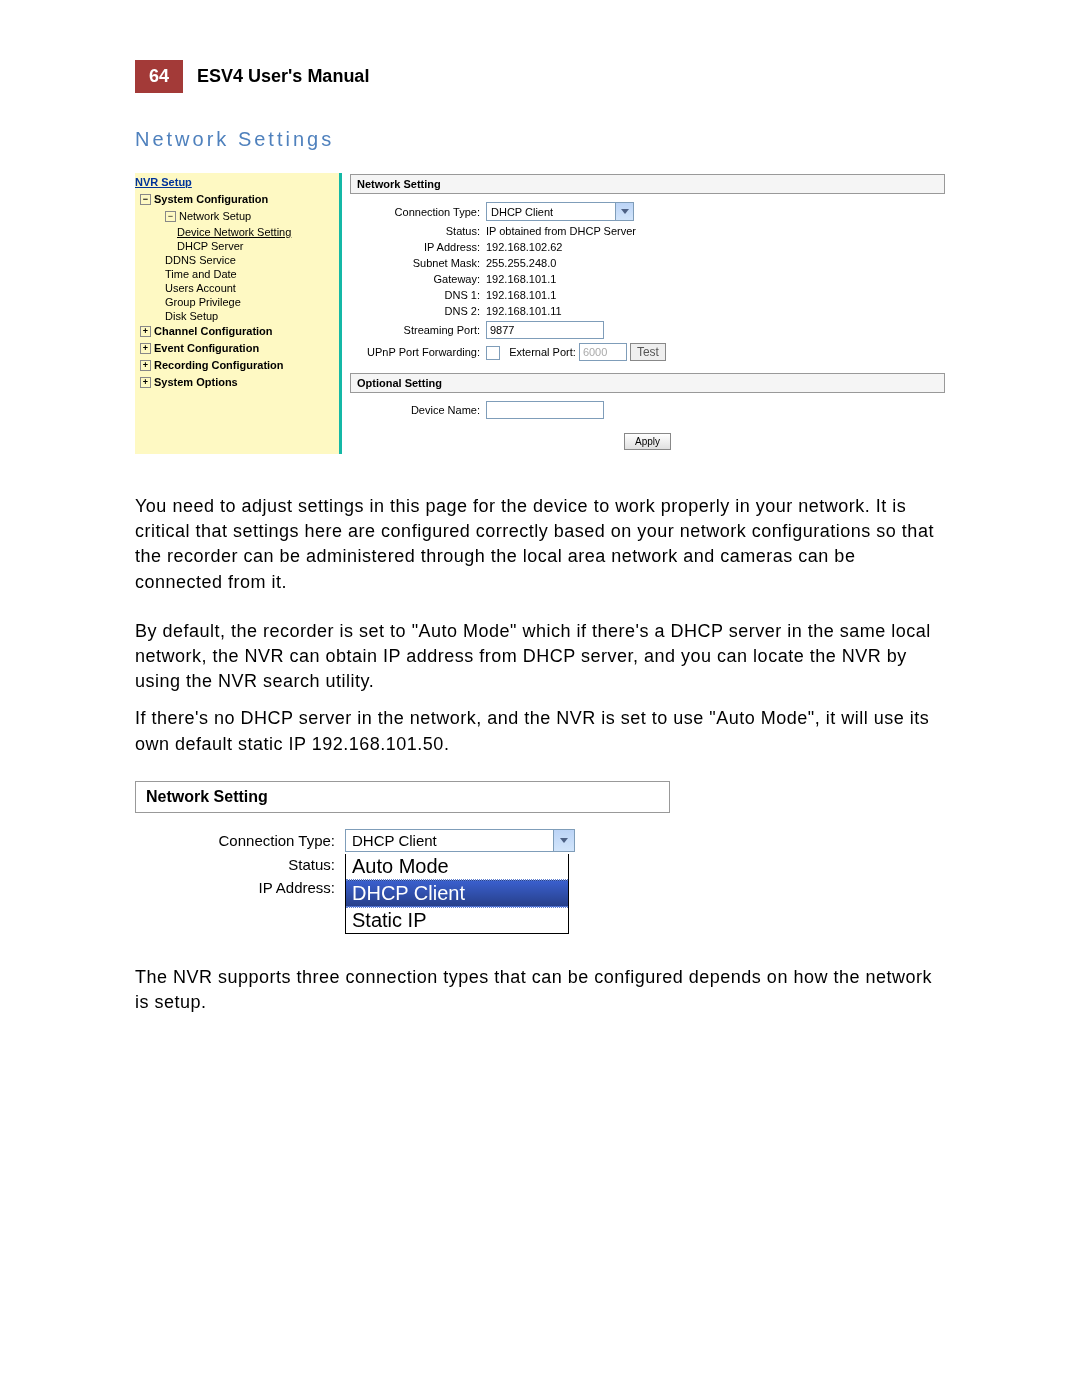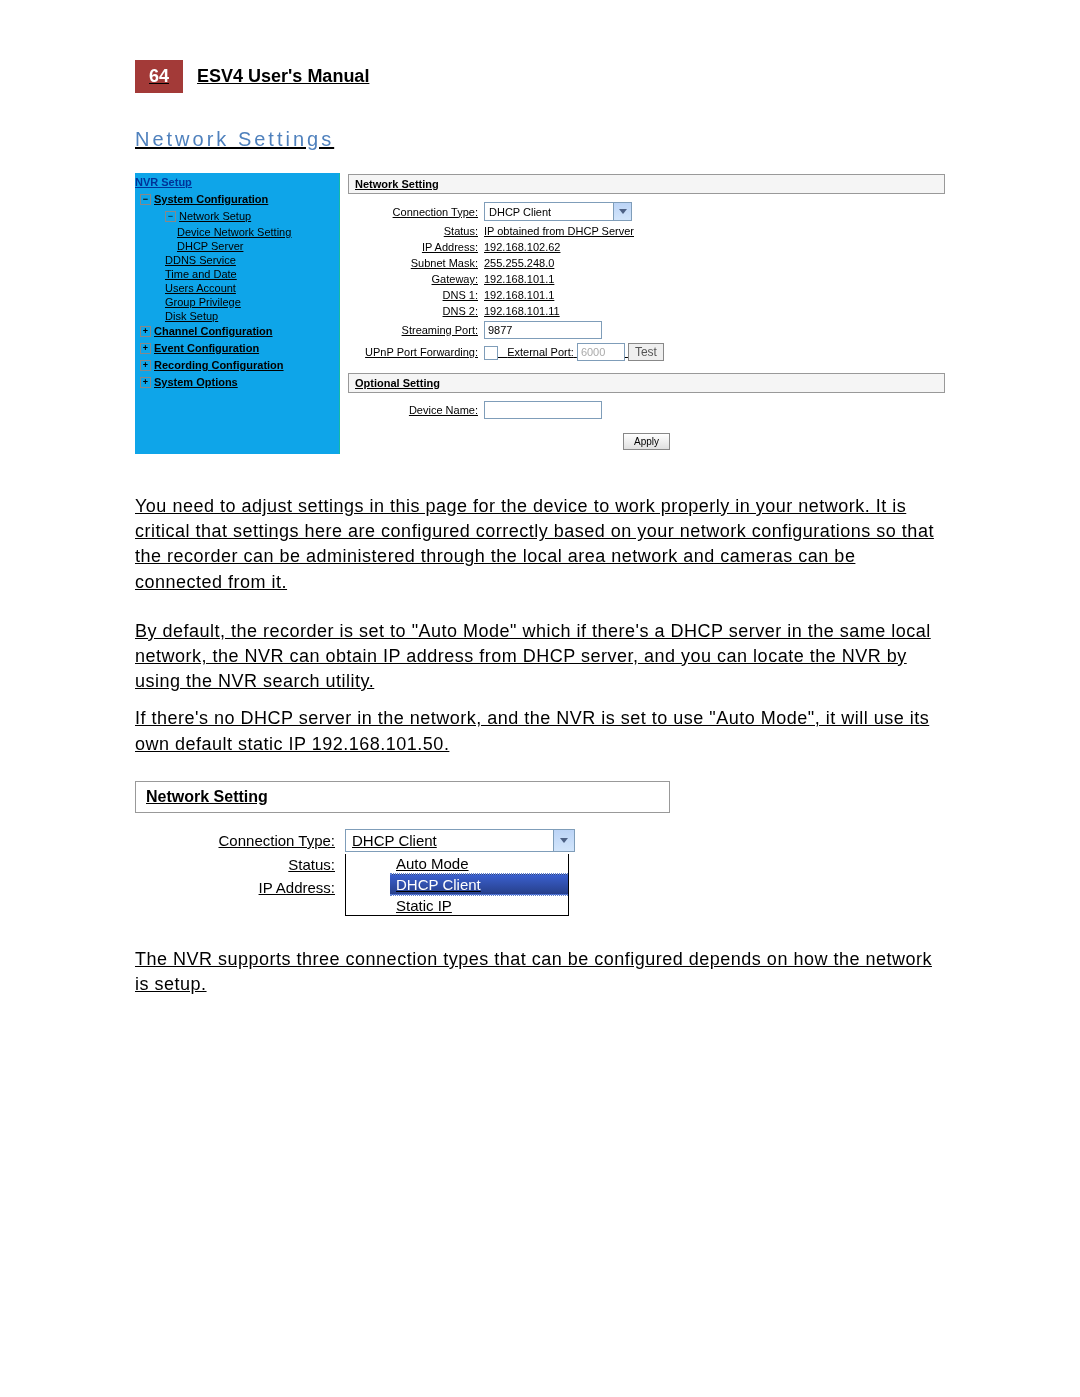--- a/index.html
+++ b/index.html
@@ -6,21 +6,20 @@
     margin: 0;
     background: #fff;
     font-family: Verdana, Arial, sans-serif;
     width: 1080px;
     color: #000;
   }
   .page {
     padding: 60px 135px 60px 135px;
     box-sizing: border-box;
     width: 1080px;
-    text-decoration: underline;
   }
   .header-bar {
     display: flex;
     align-items: stretch;
     margin-bottom: 35px;
   }
   .page-num {
     background: #a33a38;
     color: #fff;
     font-weight: bold;
@@ -40,22 +39,22 @@
     margin-bottom: 22px;
   }
   .screenshot1 {
     display: flex;
     border: 0;
     margin-bottom: 40px;
   }
   .nav-panel {
     width: 200px;
     font-size: 11px;
-    background: #0ea5e9;
-    border-right: 1px solid #14b8a6;
+    background: #fef9c3;
+    border-right: 3px solid #14b8a6;
     padding-right: 4px;
   }
   .nav-root {
     color: #003399;
     font-weight: bold;
     text-decoration: underline;
     padding: 3px 0;
   }
   .nav-l1 {
     font-weight: bold;
@@ -214,24 +213,23 @@
     width:20px;height:21px;
   }
   .dropdown-list {
     width:222px;
     border-left:1px solid #000;
     border-right:1px solid #000;
     border-bottom:1px solid #000;
   }
   .dropdown-list .opt {
     padding:1px 6px;
-    font-size:15px;
+    font-size:20px;
     border-top:1px dotted #6080d0;
     border-bottom:1px dotted #6080d0;
-    margin-left:44px;
   }
   .dropdown-list .opt.first { border-top:none;}
   .dropdown-list .opt.sel {
     background: linear-gradient(#3a5fcd,#27408b);
     color:#fff;
   }
 </style>
 </head>
 <body>
 

